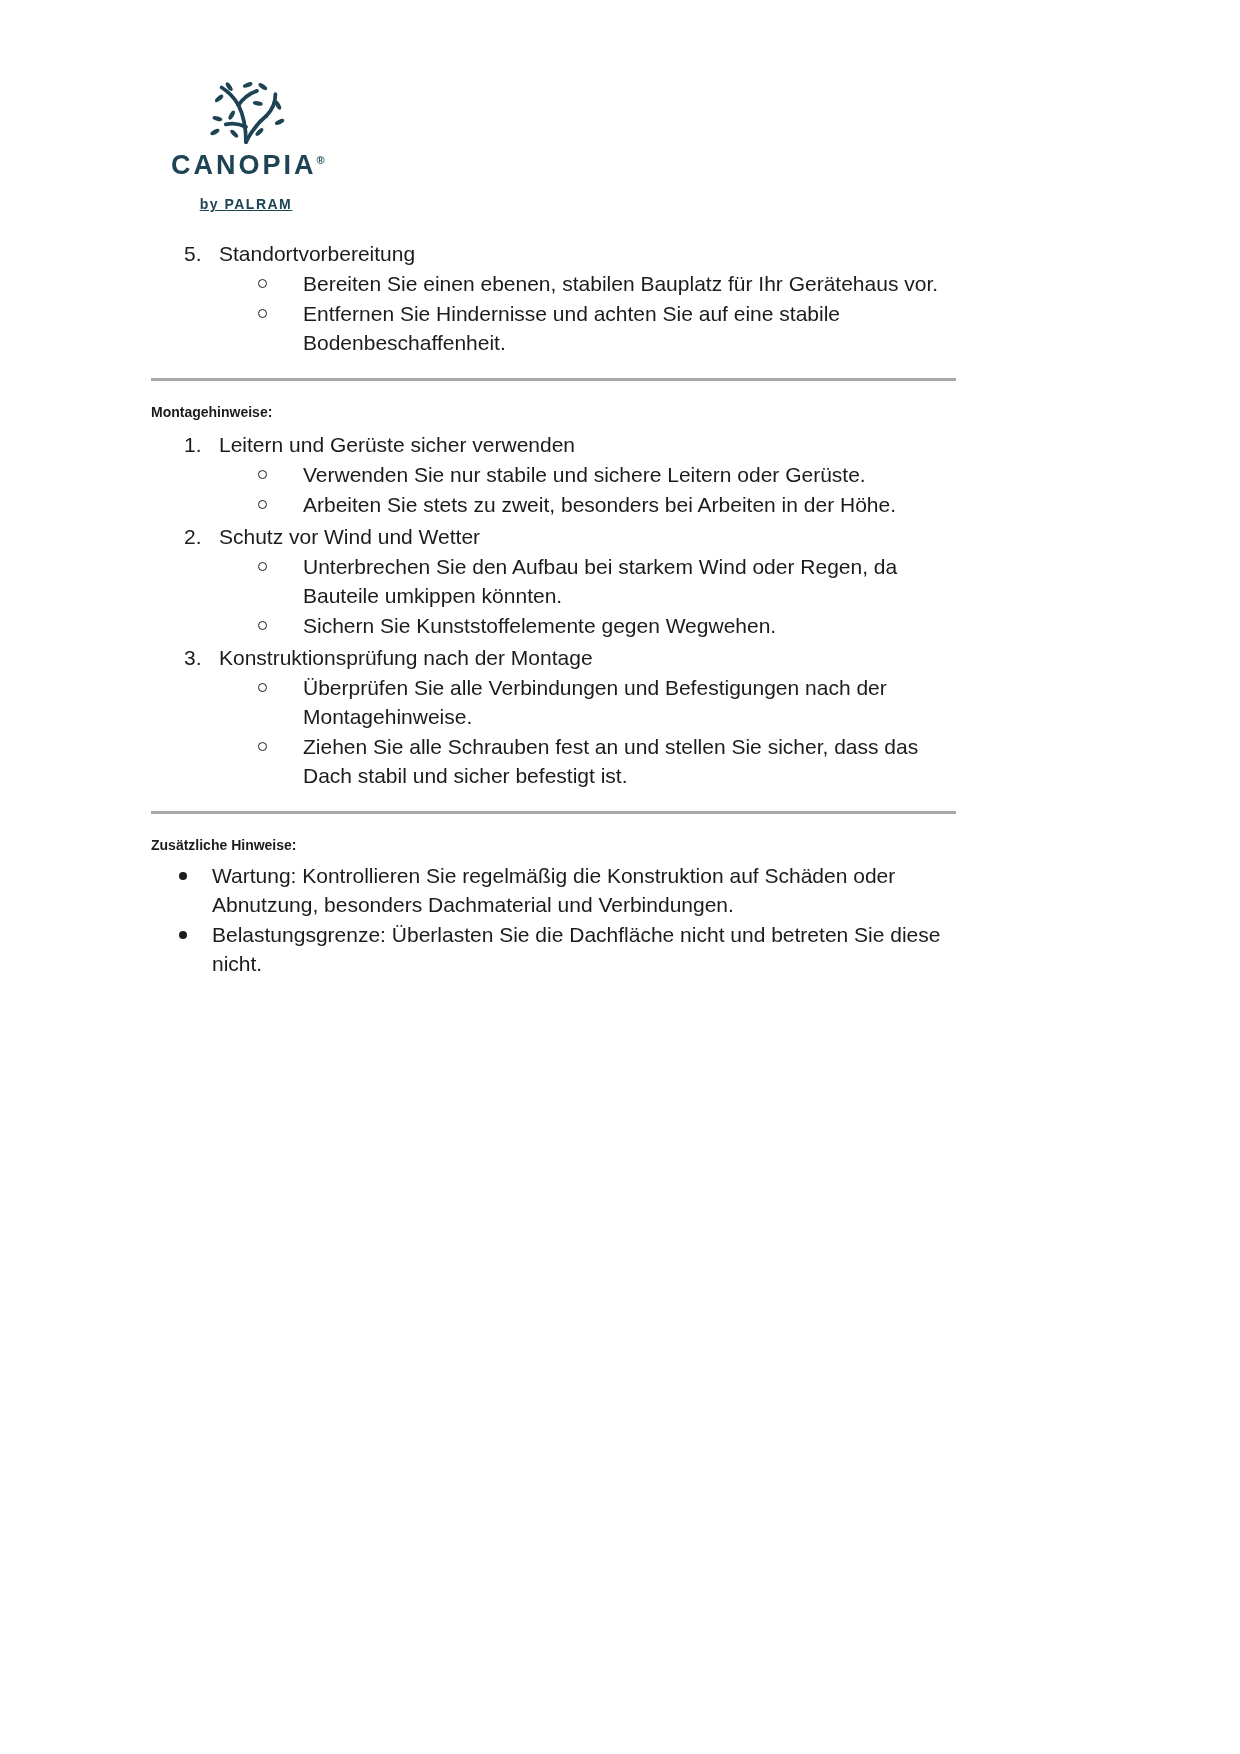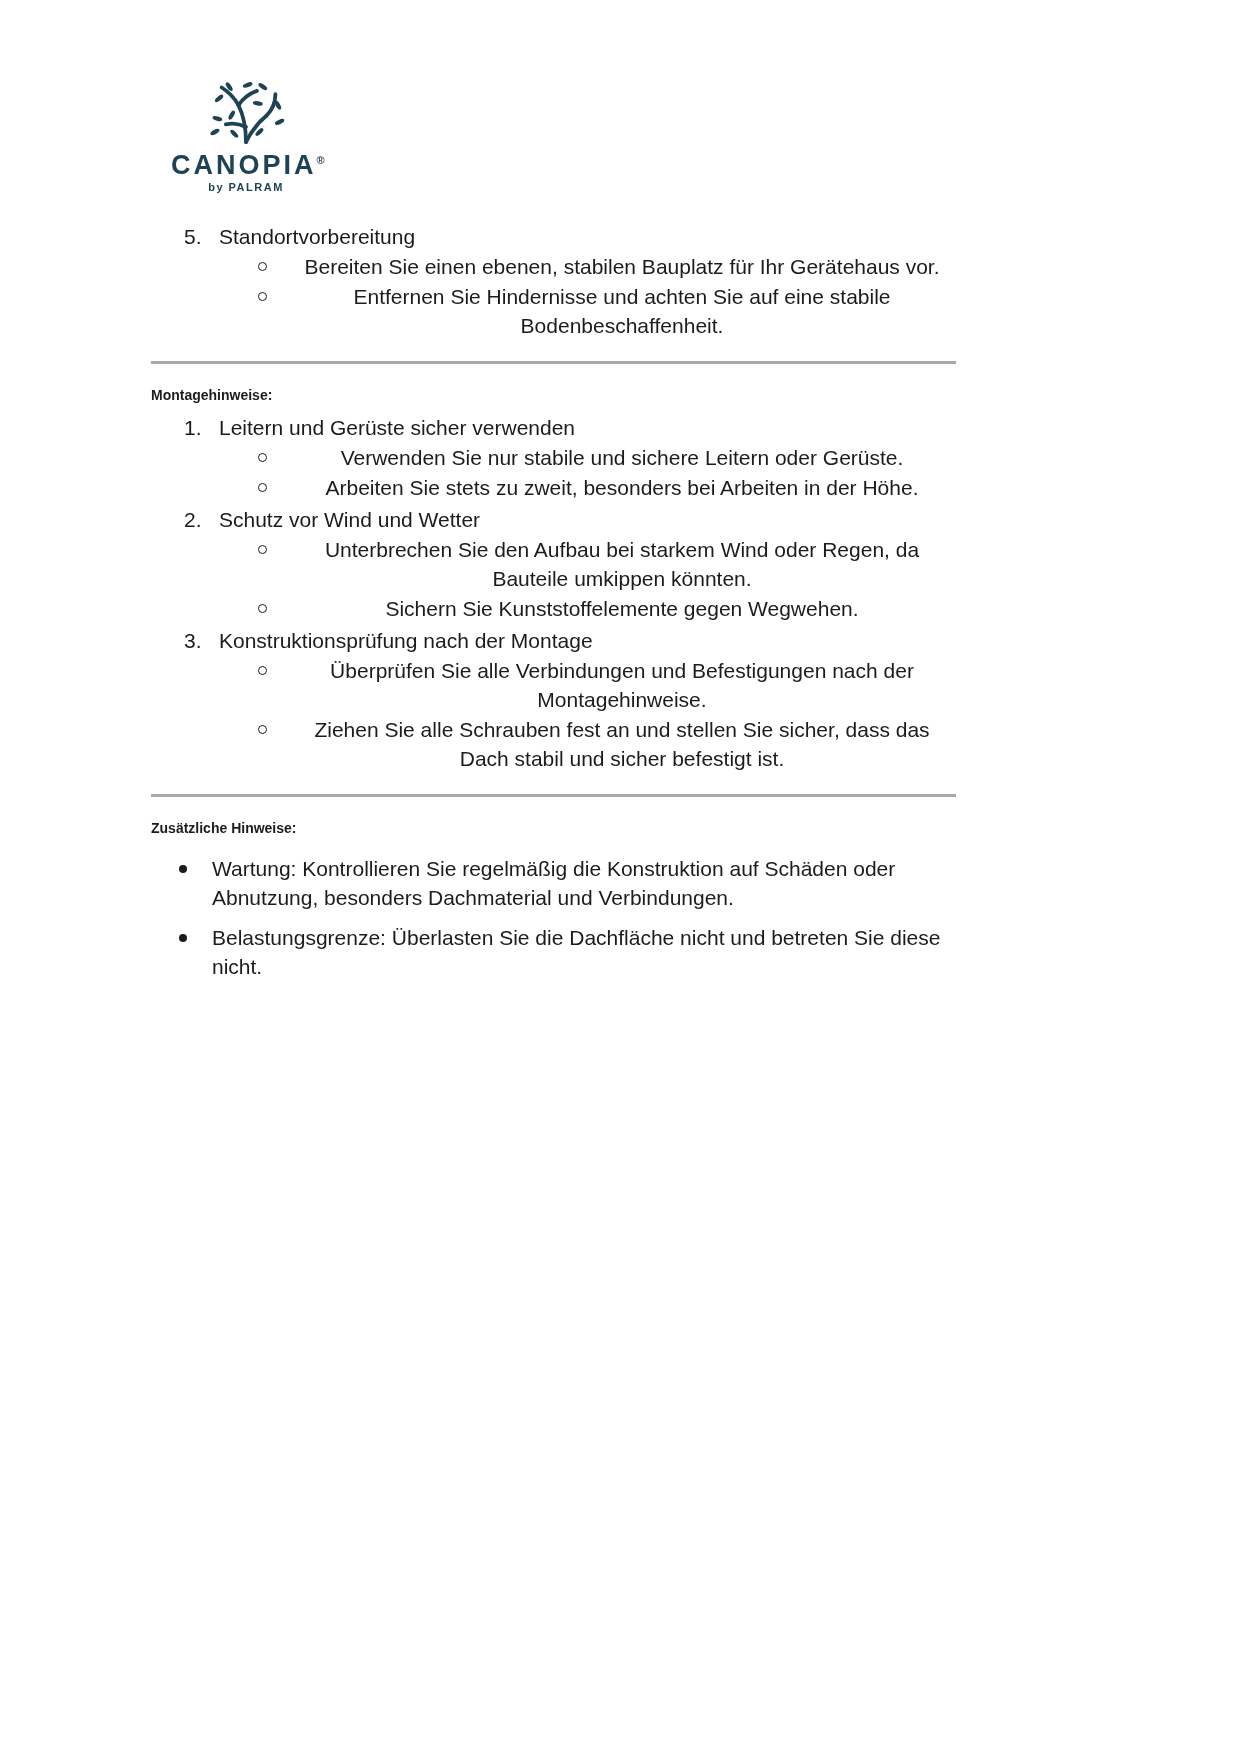--- a/index.html
+++ b/index.html
@@ -23,44 +23,45 @@
   .brand-row {
     font-weight: 700;
     font-size: 27px;
     letter-spacing: 3px;
     color: #1d4355;
     line-height: 28px;
     white-space: nowrap;
   }
   .brand-row sup { font-size: 11px; letter-spacing: 0; vertical-align: 10px; }
   .tagline {
-    font-size: 11px;
+    font-size: 14px;
     font-weight: 700;
     letter-spacing: 1.5px;
     color: #1d4355;
     line-height: 14px;
-    margin-top: 1px;
+    margin-top: 18px;
+    text-decoration: underline;
   }
 
   
   .num-row { display: flex; margin-top: 3px; }
   .num-row .num { width: 35px; margin-left: 33px; flex: 0 0 auto; }
   .num-row .num-title { flex: 1 1 auto; }
 
   .sub-row { display: flex; margin-top: 1px; }
   .sub-row .circle-bullet {
     flex: 0 0 auto;
     width: 9px; height: 9px;
     border: 1.6px solid #1c1c1c;
     border-radius: 50%;
     margin: 10px 0 0 107px;
   }
-  .sub-row .sub-text { flex: 1 1 auto; margin-left: 21px; max-width: 700px; text-align: center; }
+  .sub-row .sub-text { flex: 1 1 auto; margin-left: 36px; max-width: 700px; }
 
-  .bullet-row { display: flex; margin-top: 11px; }
+  .bullet-row { display: flex; margin-top: 1px; }
   .bullet-row .disc-bullet {
     flex: 0 0 auto;
     width: 8px; height: 8px;
     background: #1c1c1c;
     border-radius: 50%;
     margin: 11px 0 0 28px;
   }
   .bullet-row .bullet-text { flex: 1 1 auto; margin-left: 25px; max-width: 770px; }
 
   .section-heading { font-weight: 700; font-size: 14px; line-height: 29px; }

